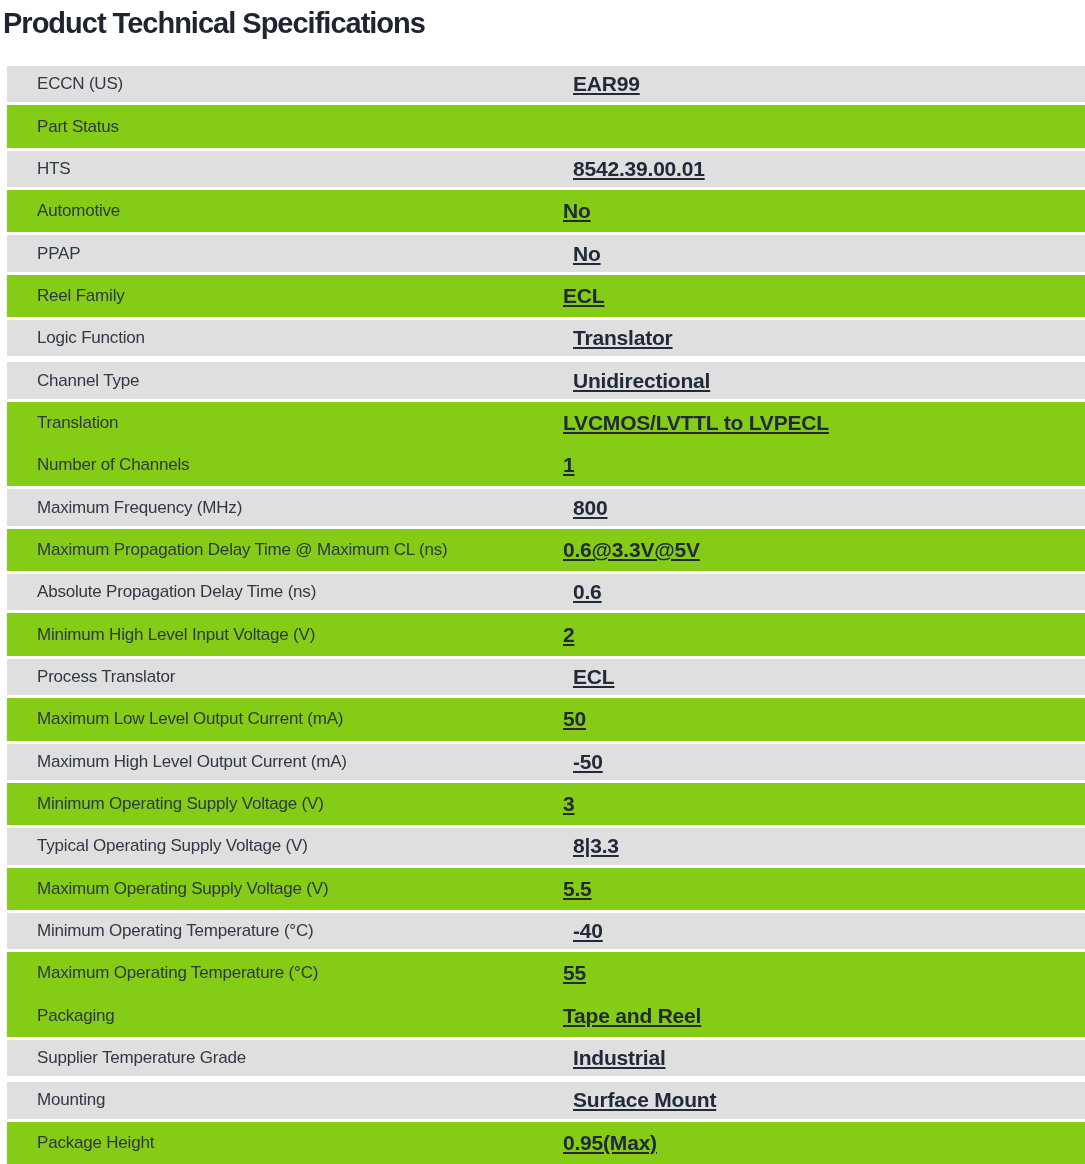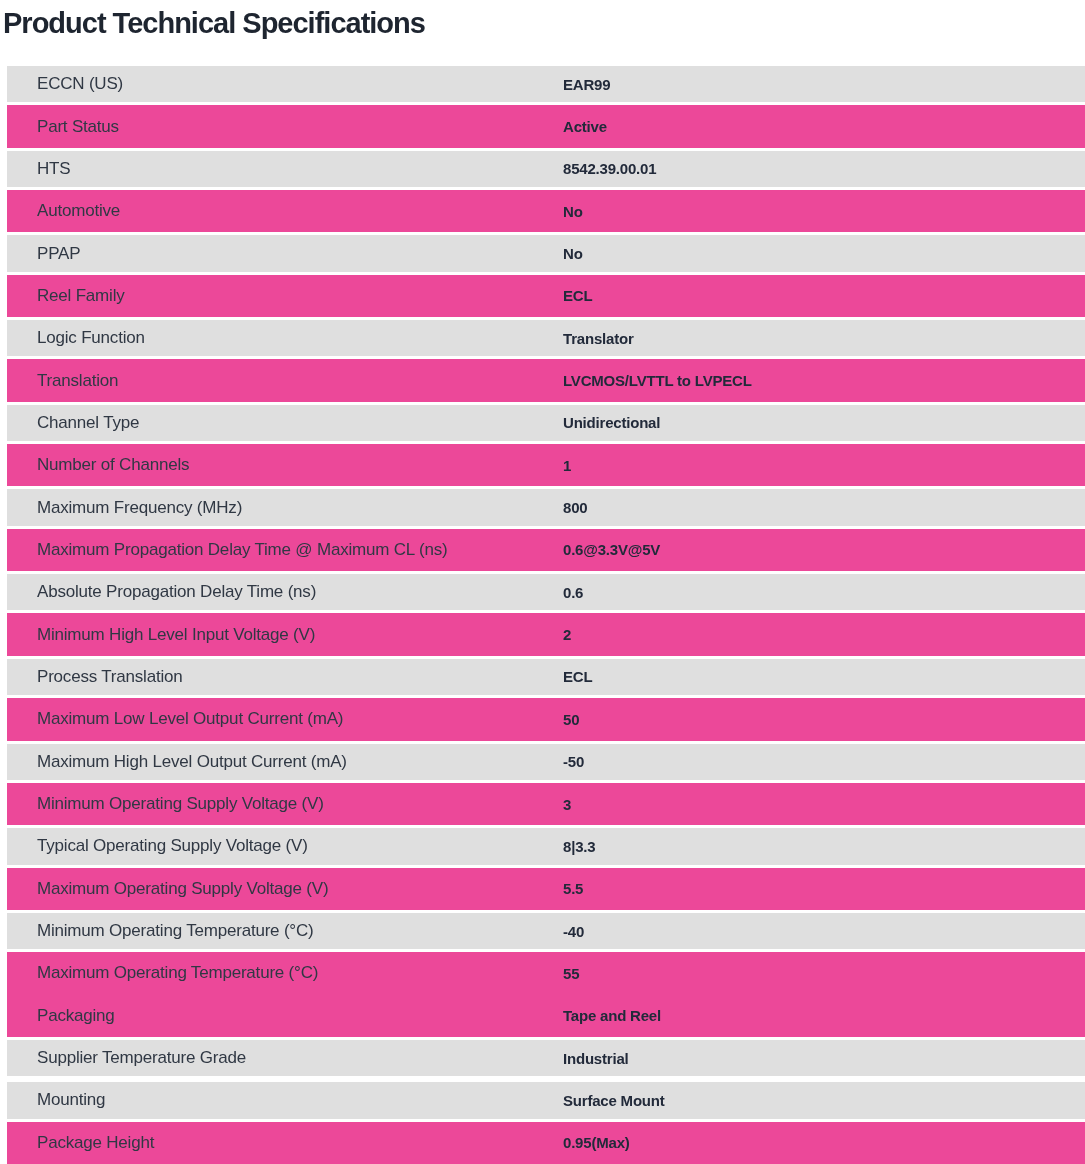--- a/index.html
+++ b/index.html
@@ -30,62 +30,63 @@
   .spec-table {
     margin-top: 21px;
   }
   .spec-row {
     box-sizing: border-box;
     height: 42.35px;
     margin-left: 7px;
     padding-left: 30px;
     display: flex;
     align-items: center;
-    background: #ec4899;
+    background: #84cc16;
   }
   .spec-row.shaded {
     background: var(--shade-color, #dfdfdf);
     border-top: 3px solid #ffffff;
     border-bottom: 3px solid #ffffff;
+    gap: 10px;
   }
   .spec-label {
     flex: 0 0 526px;
     width: 526px;
     font-size: 17px;
     letter-spacing: -0.2px;
     font-weight: 400;
     color: var(--label-color, #303844);
     white-space: nowrap;
     overflow: hidden;
   }
   .spec-value {
     flex: 1 1 auto;
-    font-size: 15px;
+    font-size: 21px;
     letter-spacing: -0.2px;
     font-weight: 700;
     color: var(--value-color, #222a3a);
     white-space: nowrap;
     overflow: hidden;
+    text-decoration: underline;
   }
 </style>
 </head>
 <body>
 
 <div class="page">
   <h1 class="page-title">Product Technical Specifications</h1>
 
   <div class="spec-table" id="spec-table">
   <div class="spec-row shaded">
     <div class="spec-label">ECCN (US)</div>
     <div class="spec-value">EAR99</div>
   </div>
 
   <div class="spec-row">
     <div class="spec-label">Part Status</div>
-    <div class="spec-value">Active</div>
   </div>
 
   <div class="spec-row shaded">
     <div class="spec-label">HTS</div>
     <div class="spec-value">8542.39.00.01</div>
   </div>
 
   <div class="spec-row">
     <div class="spec-label">Automotive</div>
     <div class="spec-value">No</div>
@@ -99,30 +100,30 @@
   <div class="spec-row">
     <div class="spec-label">Reel Family</div>
     <div class="spec-value">ECL</div>
   </div>
 
   <div class="spec-row shaded">
     <div class="spec-label">Logic Function</div>
     <div class="spec-value">Translator</div>
   </div>
 
+  <div class="spec-row shaded">
+    <div class="spec-label">Channel Type</div>
+    <div class="spec-value">Unidirectional</div>
+  </div>
+
   <div class="spec-row">
     <div class="spec-label">Translation</div>
     <div class="spec-value">LVCMOS/LVTTL to LVPECL</div>
   </div>
 
-  <div class="spec-row shaded">
-    <div class="spec-label">Channel Type</div>
-    <div class="spec-value">Unidirectional</div>
-  </div>
-
   <div class="spec-row">
     <div class="spec-label">Number of Channels</div>
     <div class="spec-value">1</div>
   </div>
 
   <div class="spec-row shaded">
     <div class="spec-label">Maximum Frequency (MHz)</div>
     <div class="spec-value">800</div>
   </div>
 
@@ -135,21 +136,21 @@
     <div class="spec-label">Absolute Propagation Delay Time (ns)</div>
     <div class="spec-value">0.6</div>
   </div>
 
   <div class="spec-row">
     <div class="spec-label">Minimum High Level Input Voltage (V)</div>
     <div class="spec-value">2</div>
   </div>
 
   <div class="spec-row shaded">
-    <div class="spec-label">Process Translation</div>
+    <div class="spec-label">Process Translator</div>
     <div class="spec-value">ECL</div>
   </div>
 
   <div class="spec-row">
     <div class="spec-label">Maximum Low Level Output Current (mA)</div>
     <div class="spec-value">50</div>
   </div>
 
   <div class="spec-row shaded">
     <div class="spec-label">Maximum High Level Output Current (mA)</div>

